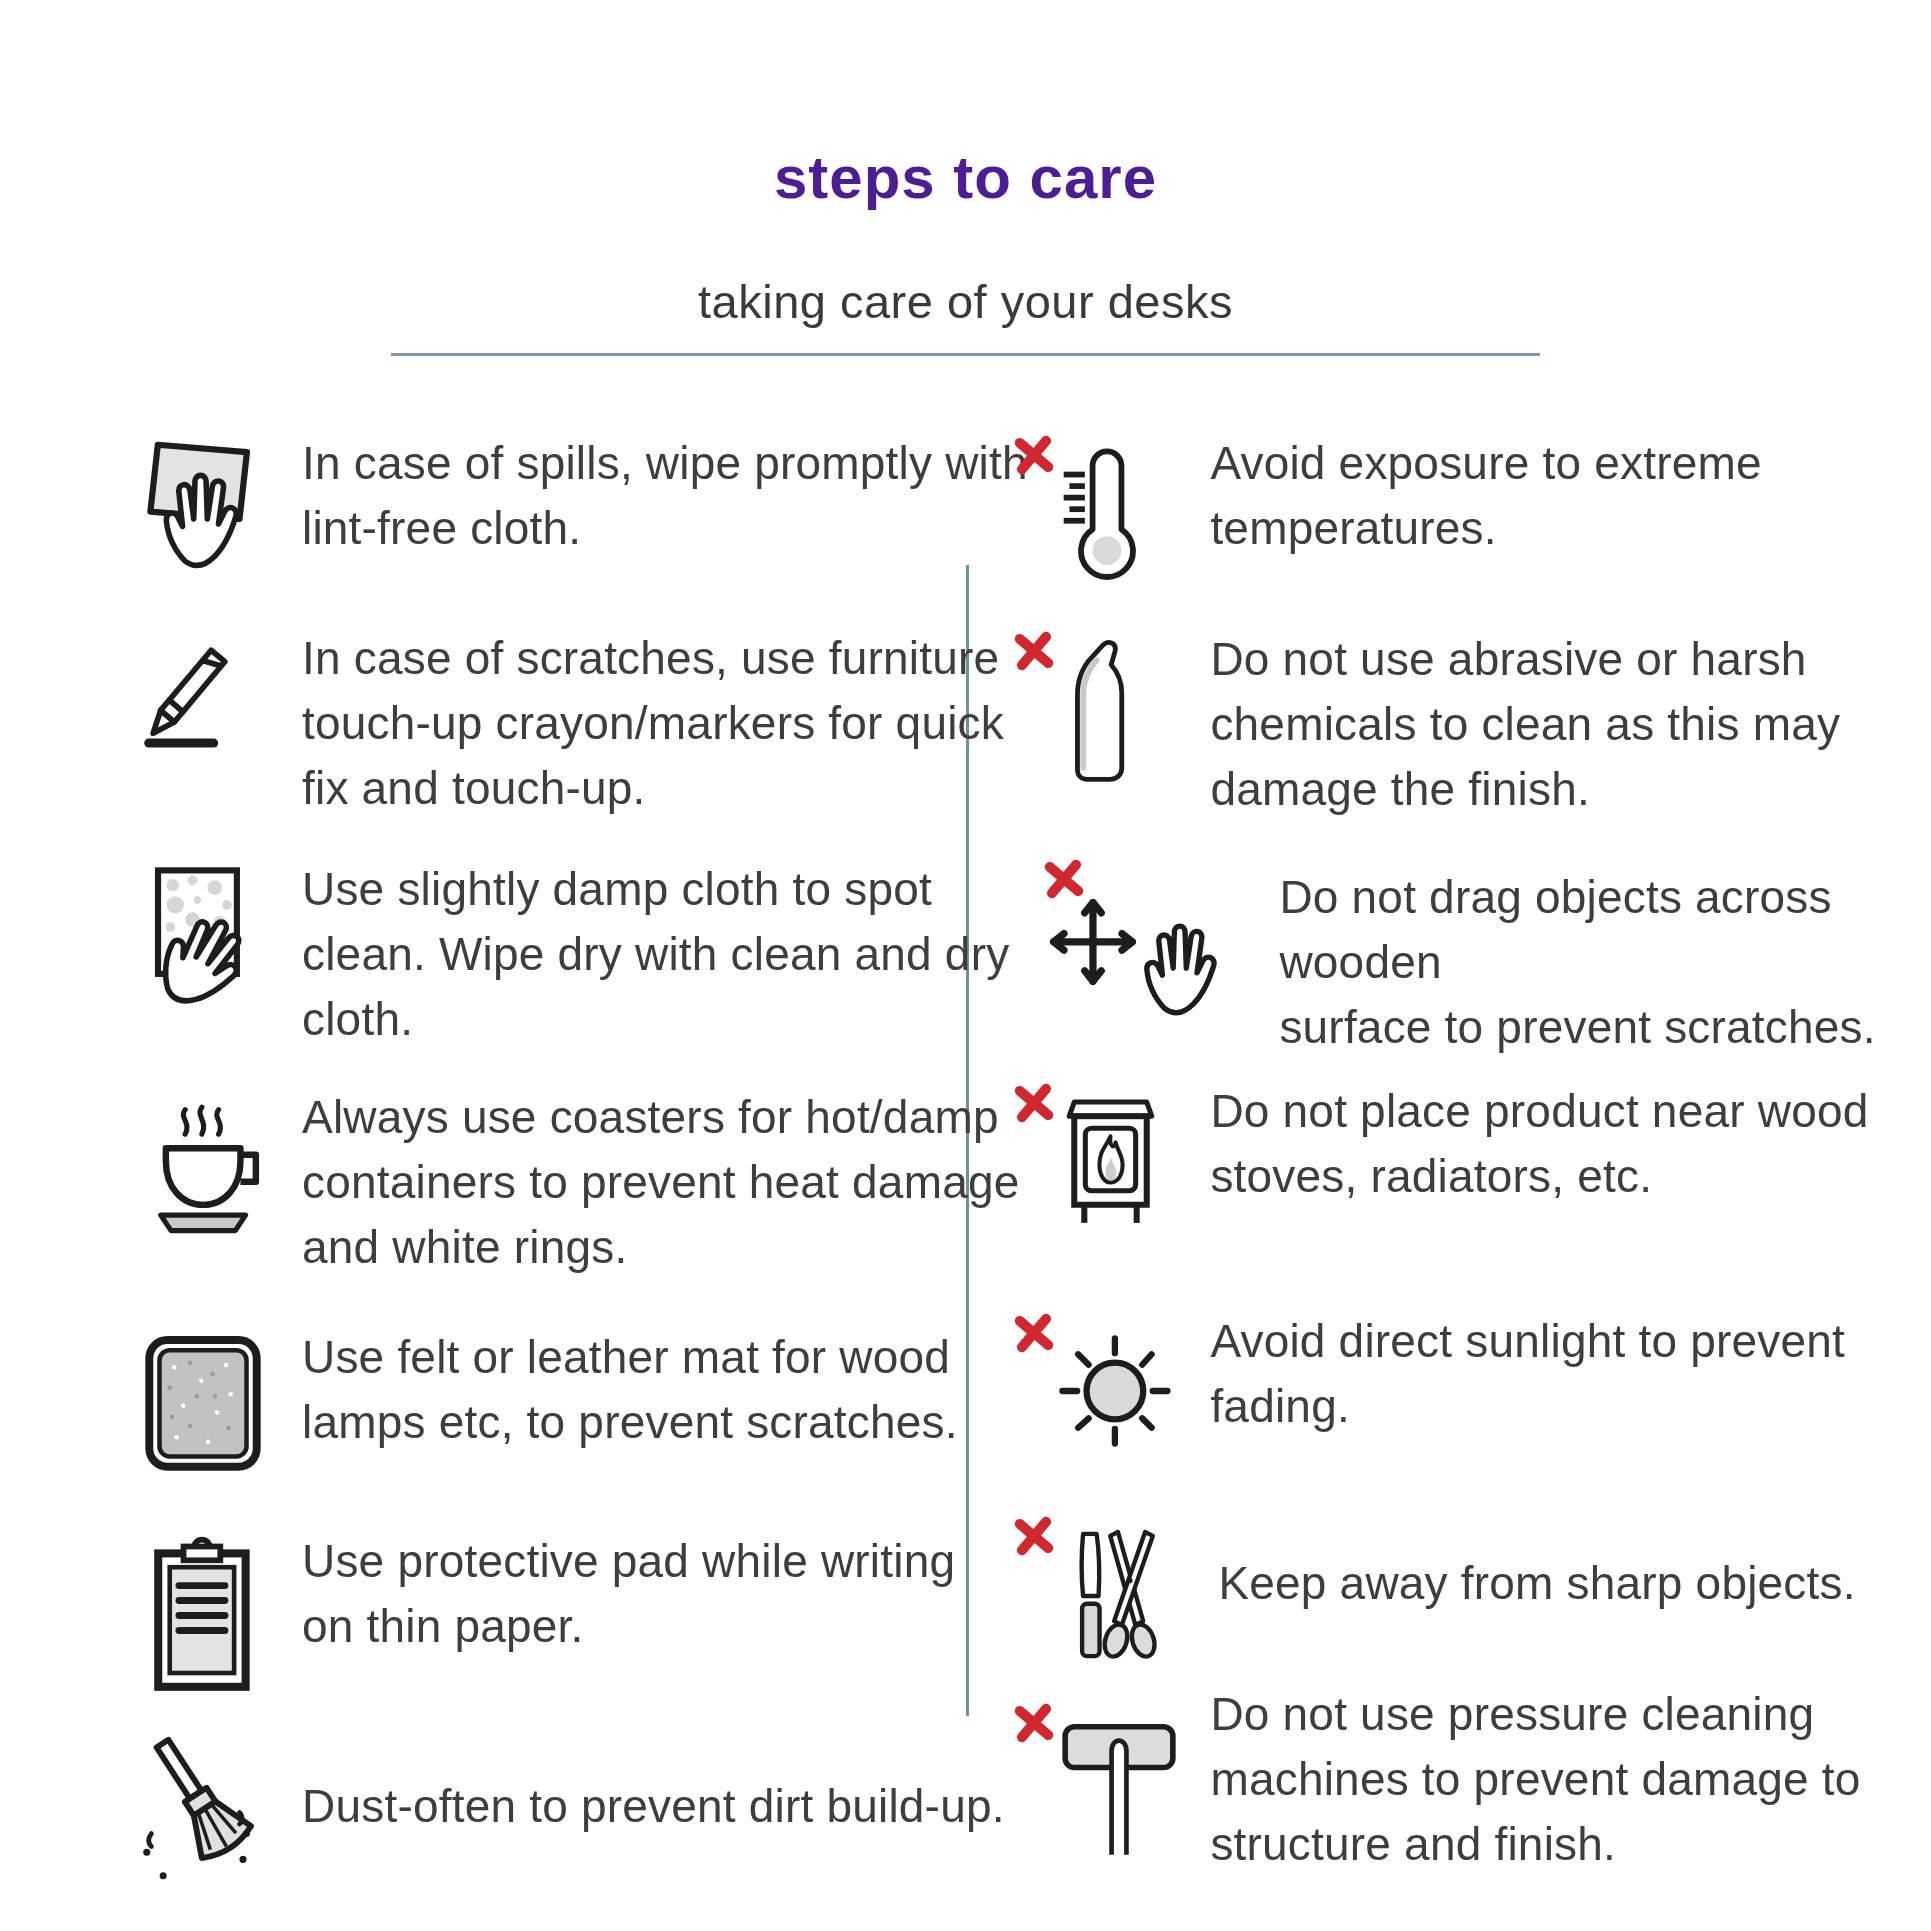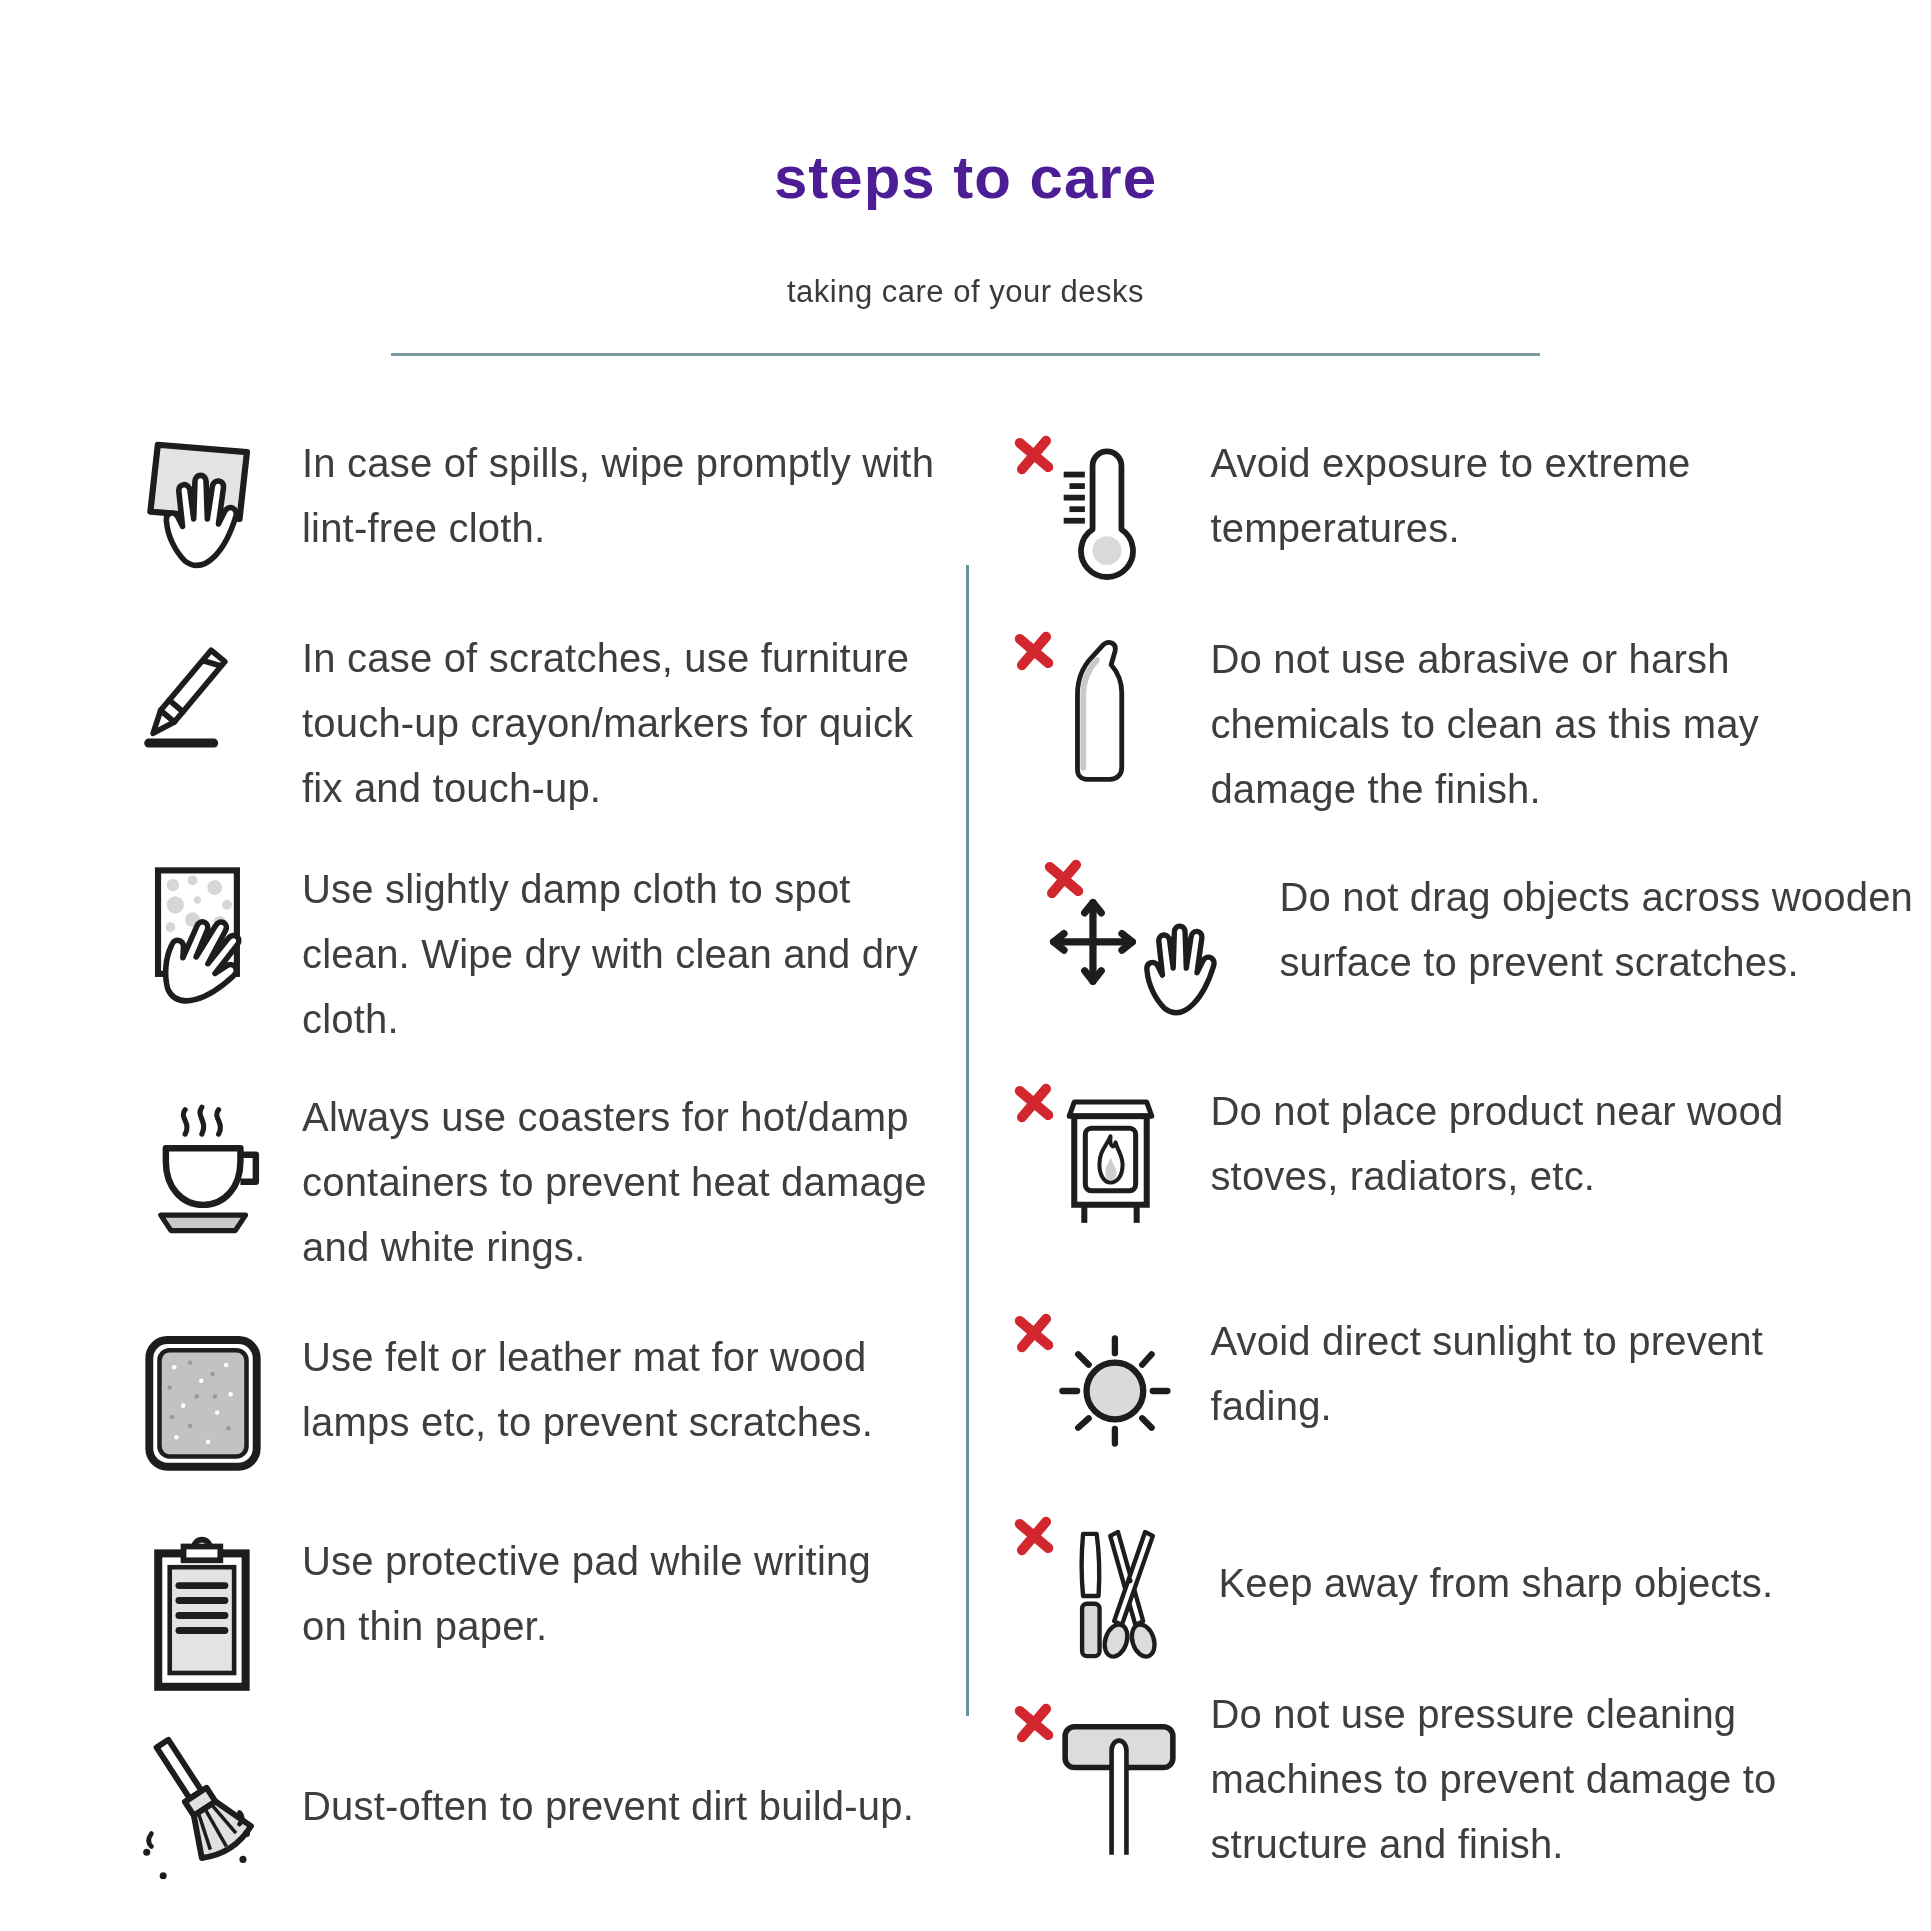--- a/index.html
+++ b/index.html
@@ -1,29 +1,29 @@
 <!DOCTYPE html>
 <html><head>
 <meta charset="utf-8">
 <style>
   html,body{margin:0;padding:0;background:#ffffff;}
   .page{position:relative;width:1931px;height:1931px;background:#ffffff;overflow:hidden;
         font-family:"Liberation Sans", sans-serif;}
   .title{position:absolute;top:143px;left:0;width:100%;text-align:center;
          font-size:60px;font-weight:700;color:#4c1d95;letter-spacing:1px;margin:0;}
   .subtitle{position:absolute;top:274px;left:0;width:100%;text-align:center;
-            font-size:31px;font-weight:400;color:#3a3a3a;letter-spacing:0.5px;margin:0;}
+            font-size:47px;font-weight:400;color:#3a3a3a;letter-spacing:0.5px;margin:0;}
   .hrule{position:absolute;top:353px;left:391px;width:1149px;height:2.9px;background:#7d9aa2;}
   .vrule{position:absolute;top:565px;left:966px;width:2.9px;height:1151px;background:#6a939e;}
   .row{position:absolute;display:flex;align-items:flex-start;}
   .iconbox{flex:0 0 auto;width:145px;display:flex;justify-content:center;margin-top:5.8px;}
   .iconbox.prohibit{width:183px;position:relative;display:block;}
   .iconbox.prohibit .pict{margin-left:42px;display:block;}
   .xmark{position:absolute;top:-3.9px;left:0;}
-  .txt{font-size:40px;line-height:65px;color:#3e3e3e;margin:0;margin-left:27px;
+  .txt{font-size:46px;line-height:65px;color:#3e3e3e;margin:0;margin-left:27px;
        white-space:pre-line;letter-spacing:0.2px;}
   .txt.right{margin-left:15.4px;}
   .mt40{margin-top:39px;}
   svg{display:block;}
 </style>
 </head>
 <body>
 
 <div class="page">
 

